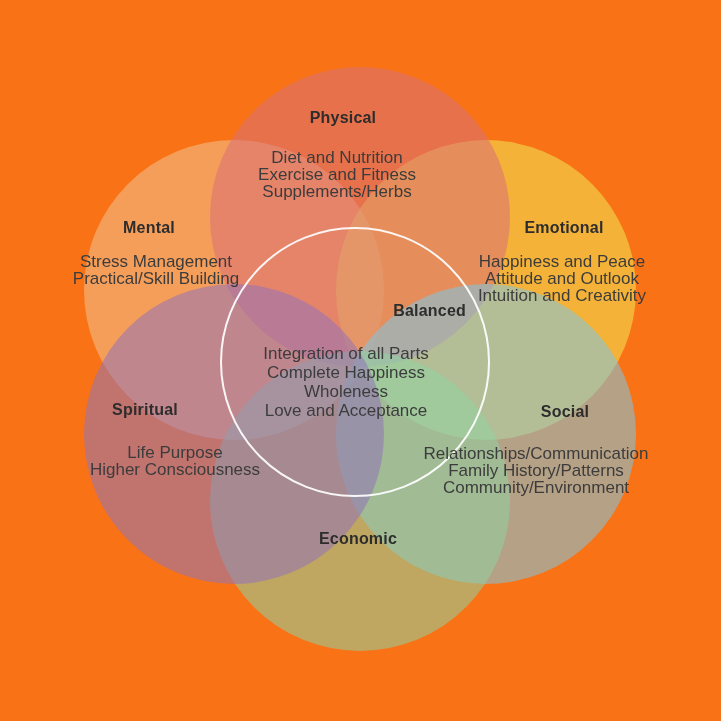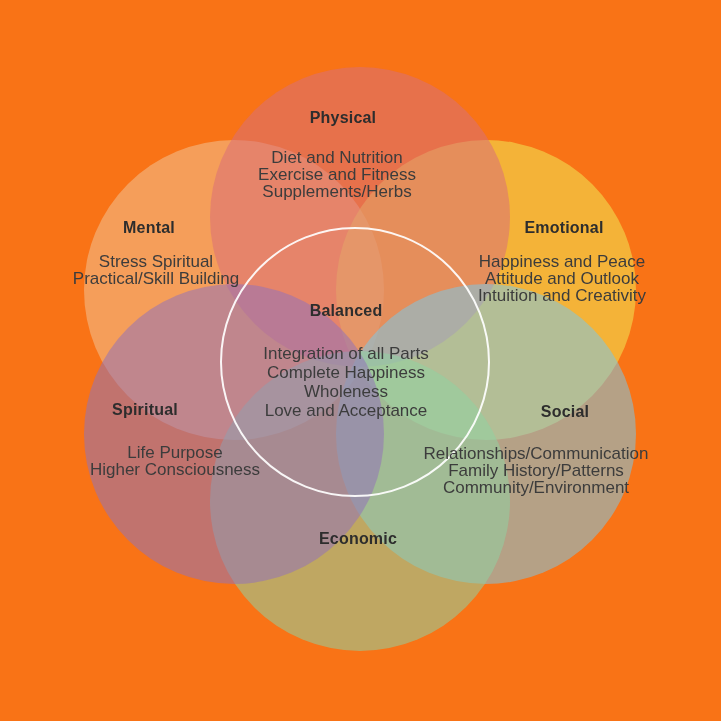--- a/index.html
+++ b/index.html
@@ -87,32 +87,32 @@
 
   <div class="sec-title" id="t-physical" style="color: rgb(45, 45, 45);">Physical</div>
   <div class="sec-body" id="b-physical" style="color: rgb(60, 60, 60);">
     <div>Diet and Nutrition</div>
     <div>Exercise and Fitness</div>
     <div>Supplements/Herbs</div>
   </div>
 
   <div class="sec-title" id="t-mental" style="color: rgb(45, 45, 45);">Mental</div>
   <div class="sec-body" id="b-mental" style="color: rgb(60, 60, 60);">
-    <div>Stress Spiritual</div>
+    <div>Stress Management</div>
     <div>Practical/Skill Building</div>
   </div>
 
   <div class="sec-title" id="t-emotional" style="color: rgb(45, 45, 45);">Emotional</div>
   <div class="sec-body" id="b-emotional" style="color: rgb(60, 60, 60);">
     <div>Happiness and Peace</div>
     <div>Attitude and Outlook</div>
     <div>Intuition and Creativity</div>
   </div>
 
-  <div class="sec-title" id="t-balanced" style="color: rgb(45, 45, 45);">Balanced</div>
+  <div class="sec-title" id="t-balanced" style="color: rgb(45, 45, 45); text-align: right;">Balanced</div>
   <div class="sec-body" id="b-balanced" style="color: rgb(60, 60, 60);">
     <div>Integration of all Parts</div>
     <div>Complete Happiness</div>
     <div>Wholeness</div>
     <div>Love and Acceptance</div>
   </div>
 
   <div class="sec-title" id="t-spiritual" style="color: rgb(45, 45, 45);">Spiritual</div>
   <div class="sec-body" id="b-spiritual" style="color: rgb(60, 60, 60);">
     <div>Life Purpose</div>

